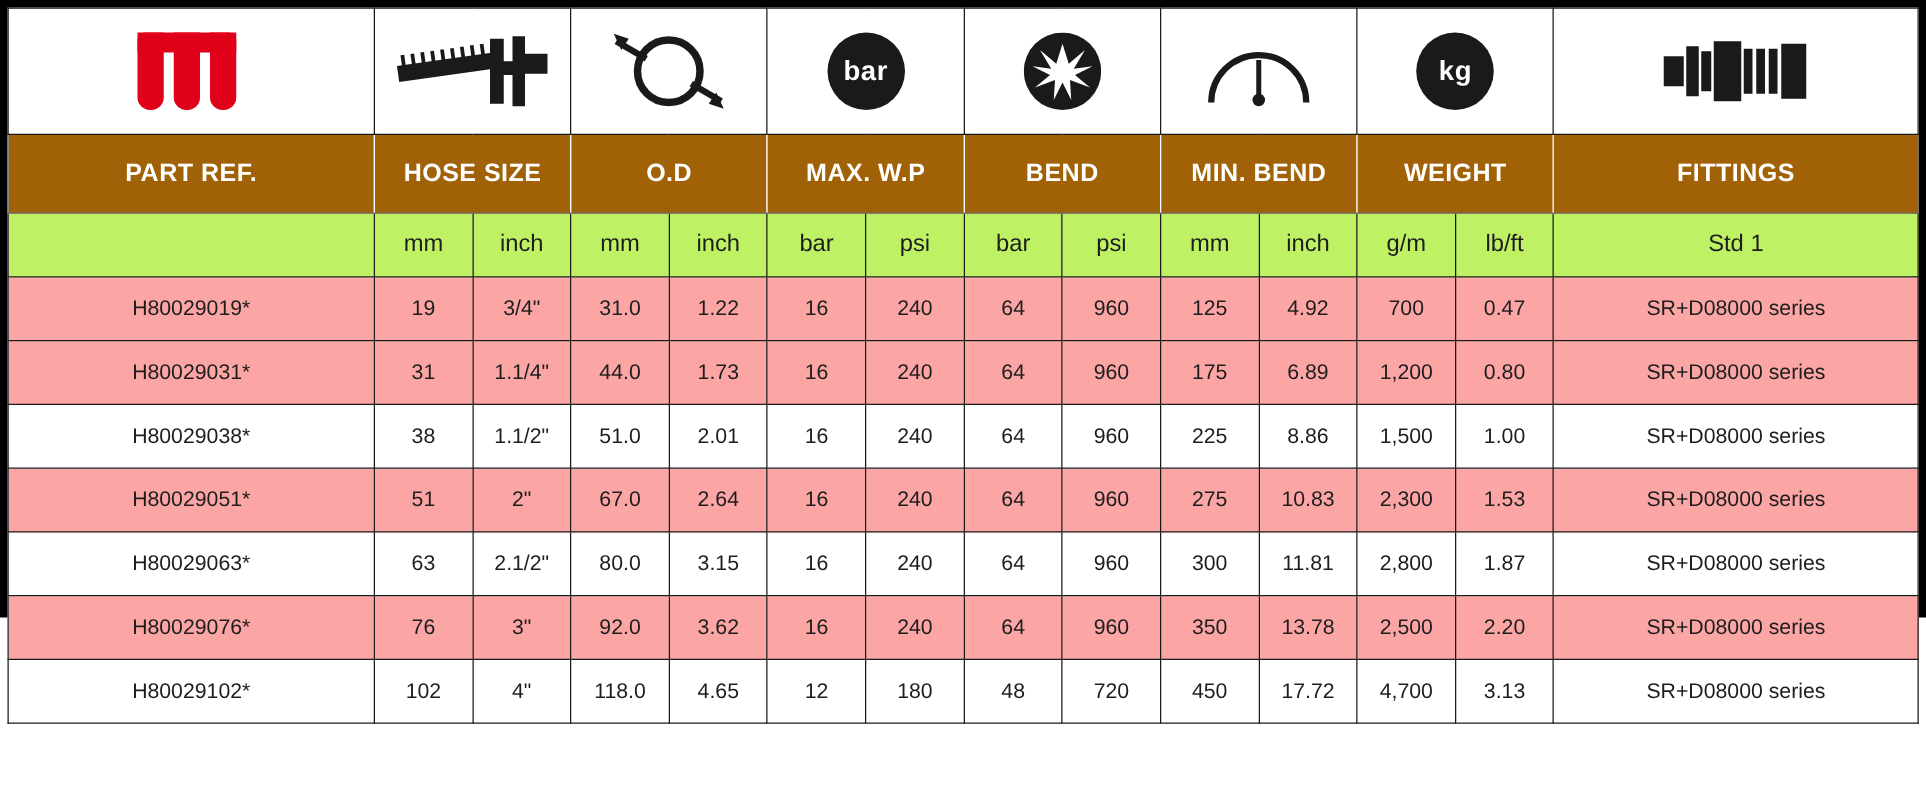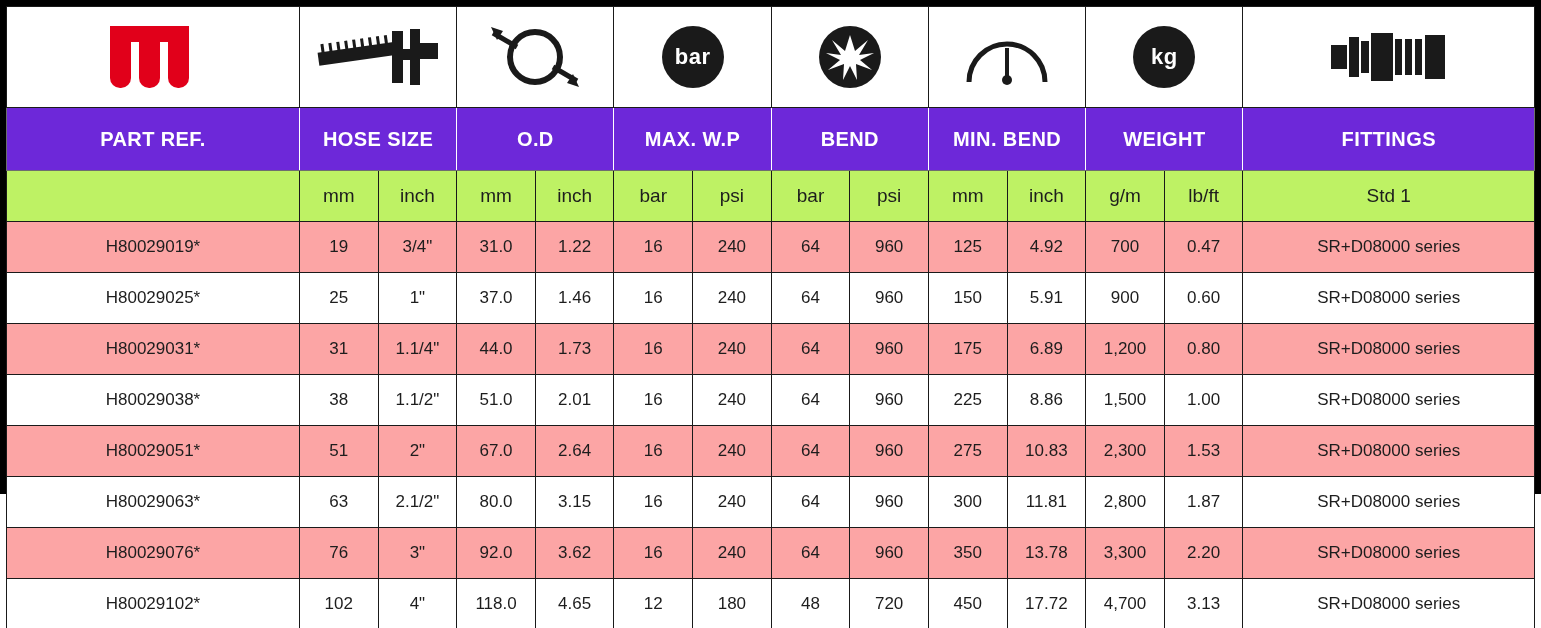--- a/index.html
+++ b/index.html
@@ -90,21 +90,21 @@
     align-items: center;
     justify-content: center;
     font-weight: bold;
     font-size: 22px;
     letter-spacing: .5px;
   }
 
   
   tr.head-row td {
     height: 62px;
-    background: #6d28d9;
+    background: #a16207;
     color: #ffffff;
     font-weight: bold;
     font-size: 20px;
     letter-spacing: .4px;
     border-color: #6e6e6e;
     border-left: 1px solid #ffffff;
     border-right: 1px solid #ffffff;
     margin-top: 21px;
   }
   tr.head-row td:first-child { border-left: 1px solid #6e6e6e; }
@@ -272,36 +272,20 @@
       <td>240</td>
       <td>64</td>
       <td>960</td>
       <td>125</td>
       <td>4.92</td>
       <td>700</td>
       <td>0.47</td>
       <td class="fittings">SR+D08000 series</td>
     </tr>
 
-    <tr class="data-row plain">
-      <td class="partref">H80029025*</td>
-      <td>25</td>
-      <td>1"</td>
-      <td>37.0</td>
-      <td>1.46</td>
-      <td>16</td>
-      <td>240</td>
-      <td>64</td>
-      <td>960</td>
-      <td>150</td>
-      <td>5.91</td>
-      <td>900</td>
-      <td>0.60</td>
-      <td class="fittings">SR+D08000 series</td>
-    </tr>
 
     <tr class="data-row alt">
       <td class="partref">H80029031*</td>
       <td>31</td>
       <td>1.1/4"</td>
       <td>44.0</td>
       <td>1.73</td>
       <td>16</td>
       <td>240</td>
       <td>64</td>
@@ -369,21 +353,21 @@
       <td>76</td>
       <td>3"</td>
       <td>92.0</td>
       <td>3.62</td>
       <td>16</td>
       <td>240</td>
       <td>64</td>
       <td>960</td>
       <td>350</td>
       <td>13.78</td>
-      <td>3,300</td>
+      <td>2,500</td>
       <td>2.20</td>
       <td class="fittings">SR+D08000 series</td>
     </tr>
 
     <tr class="data-row plain">
       <td class="partref">H80029102*</td>
       <td>102</td>
       <td>4"</td>
       <td>118.0</td>
       <td>4.65</td>

